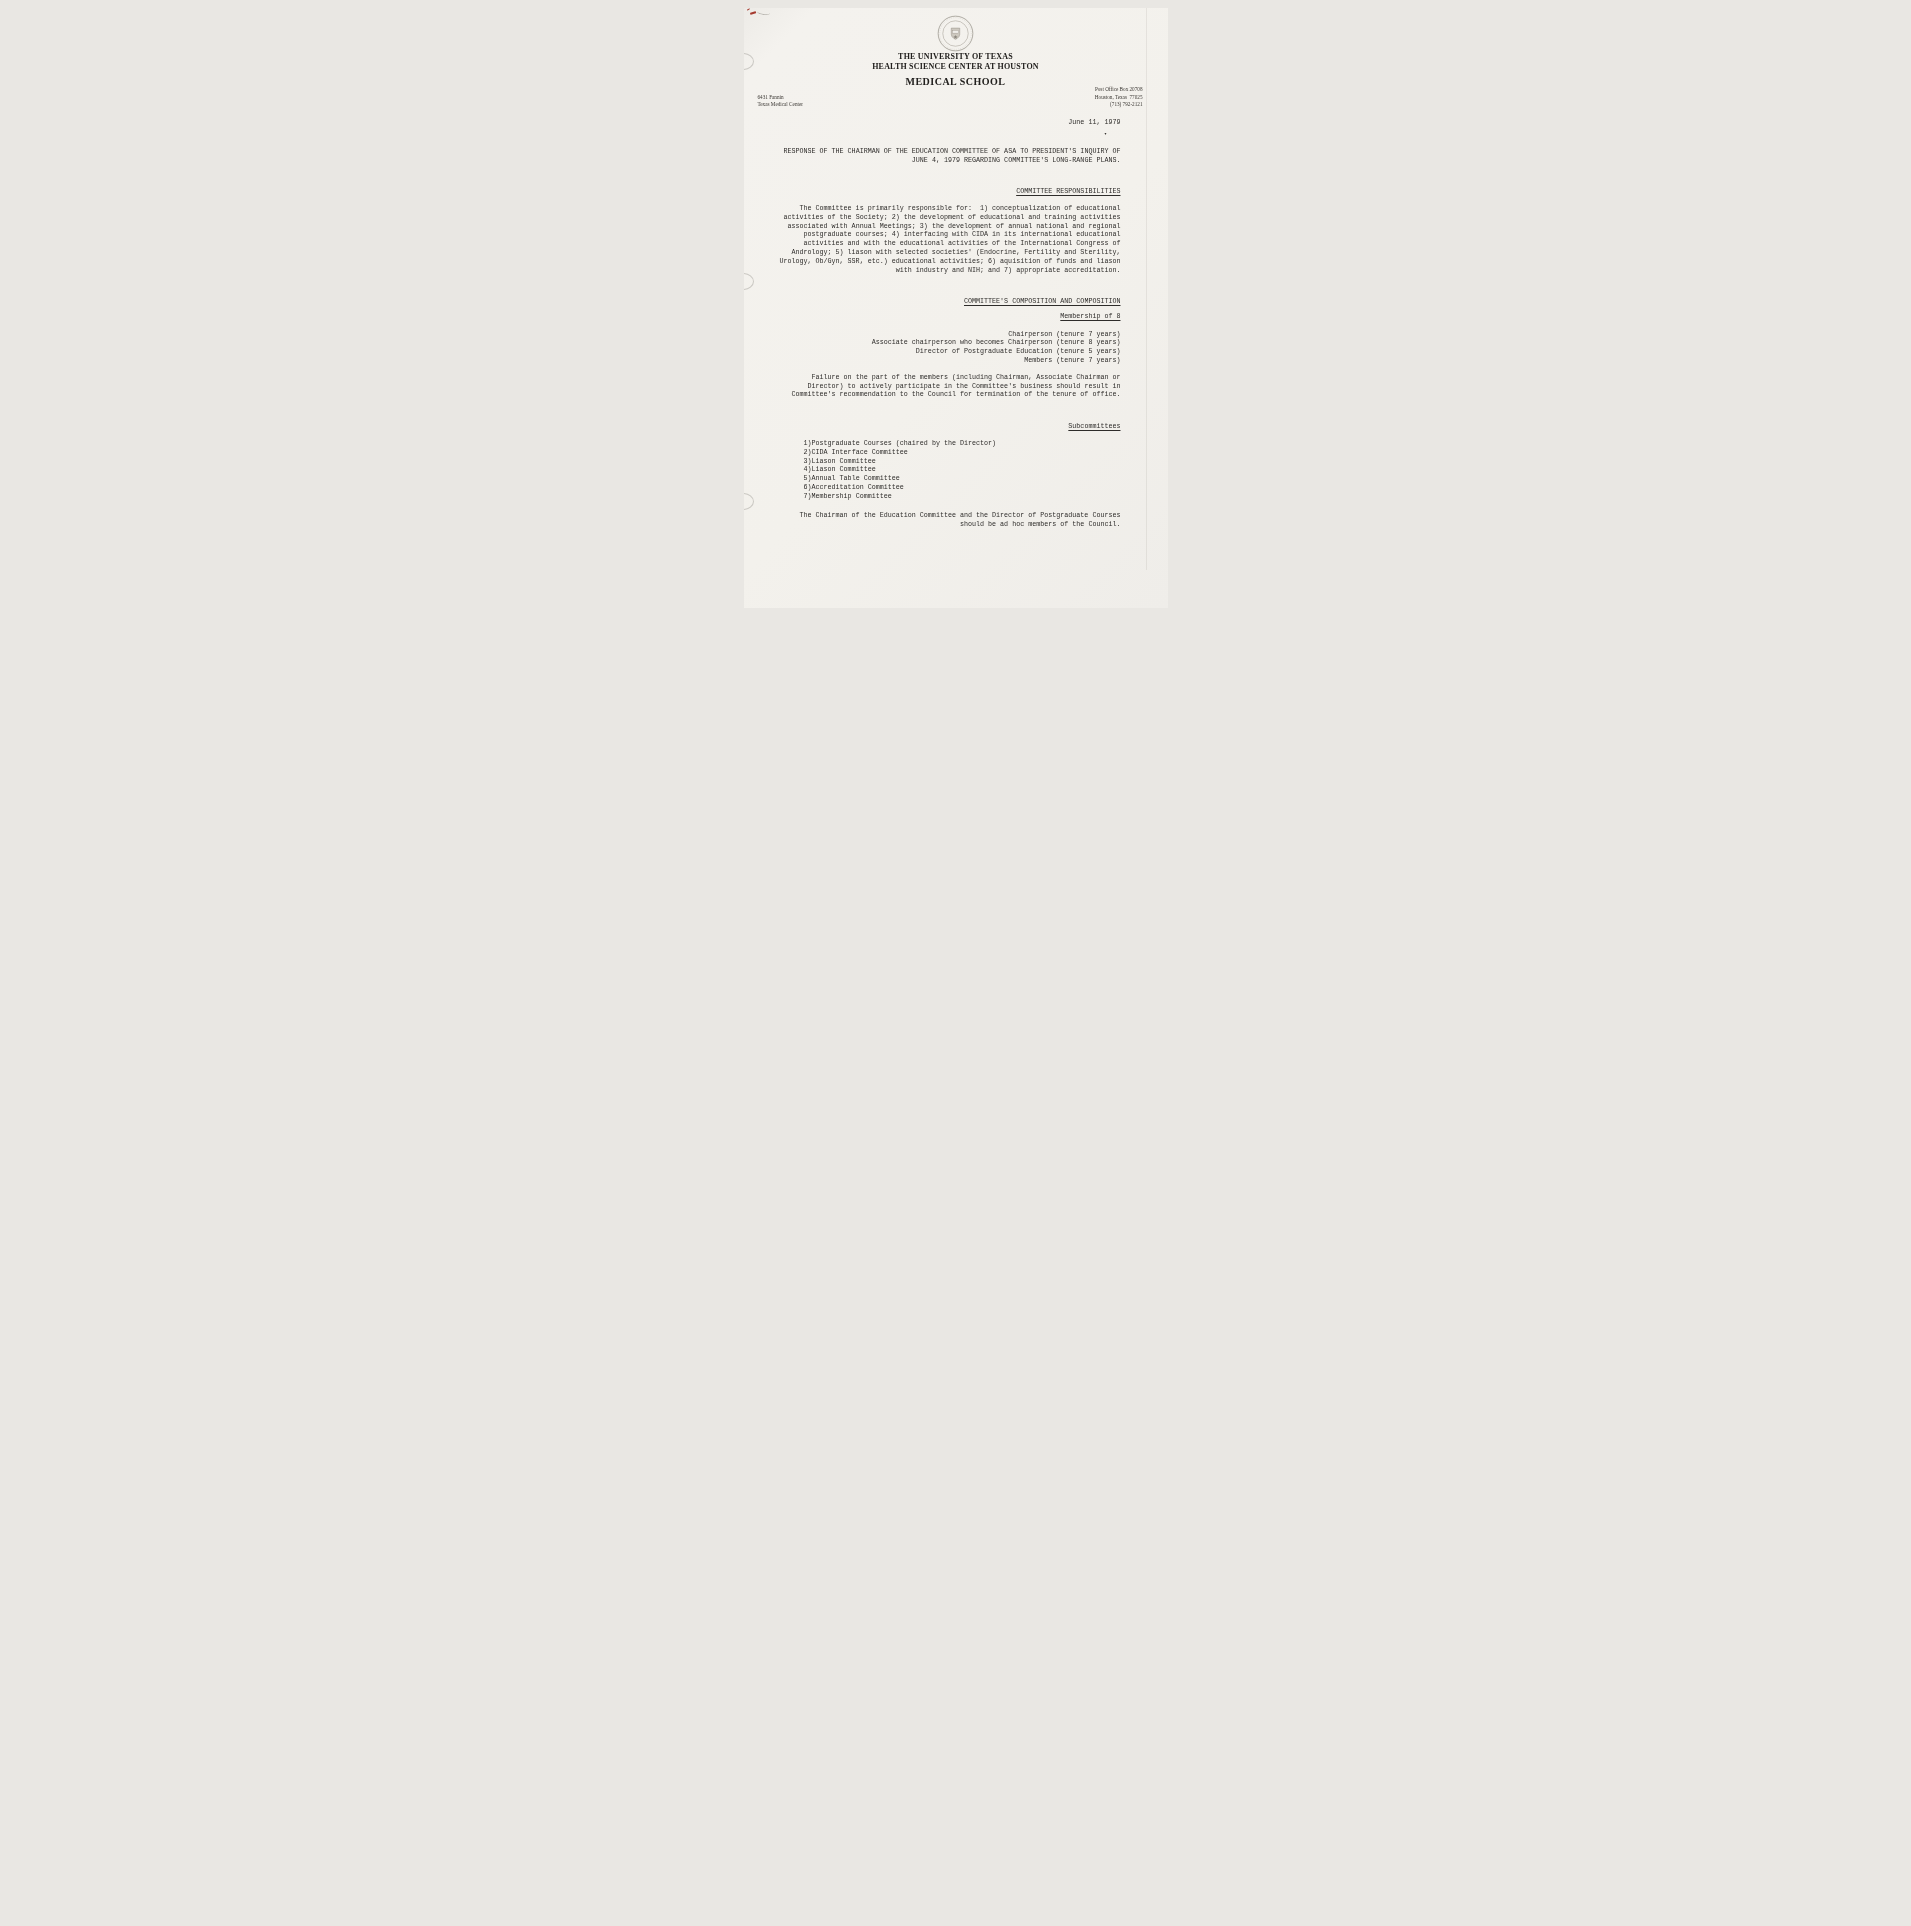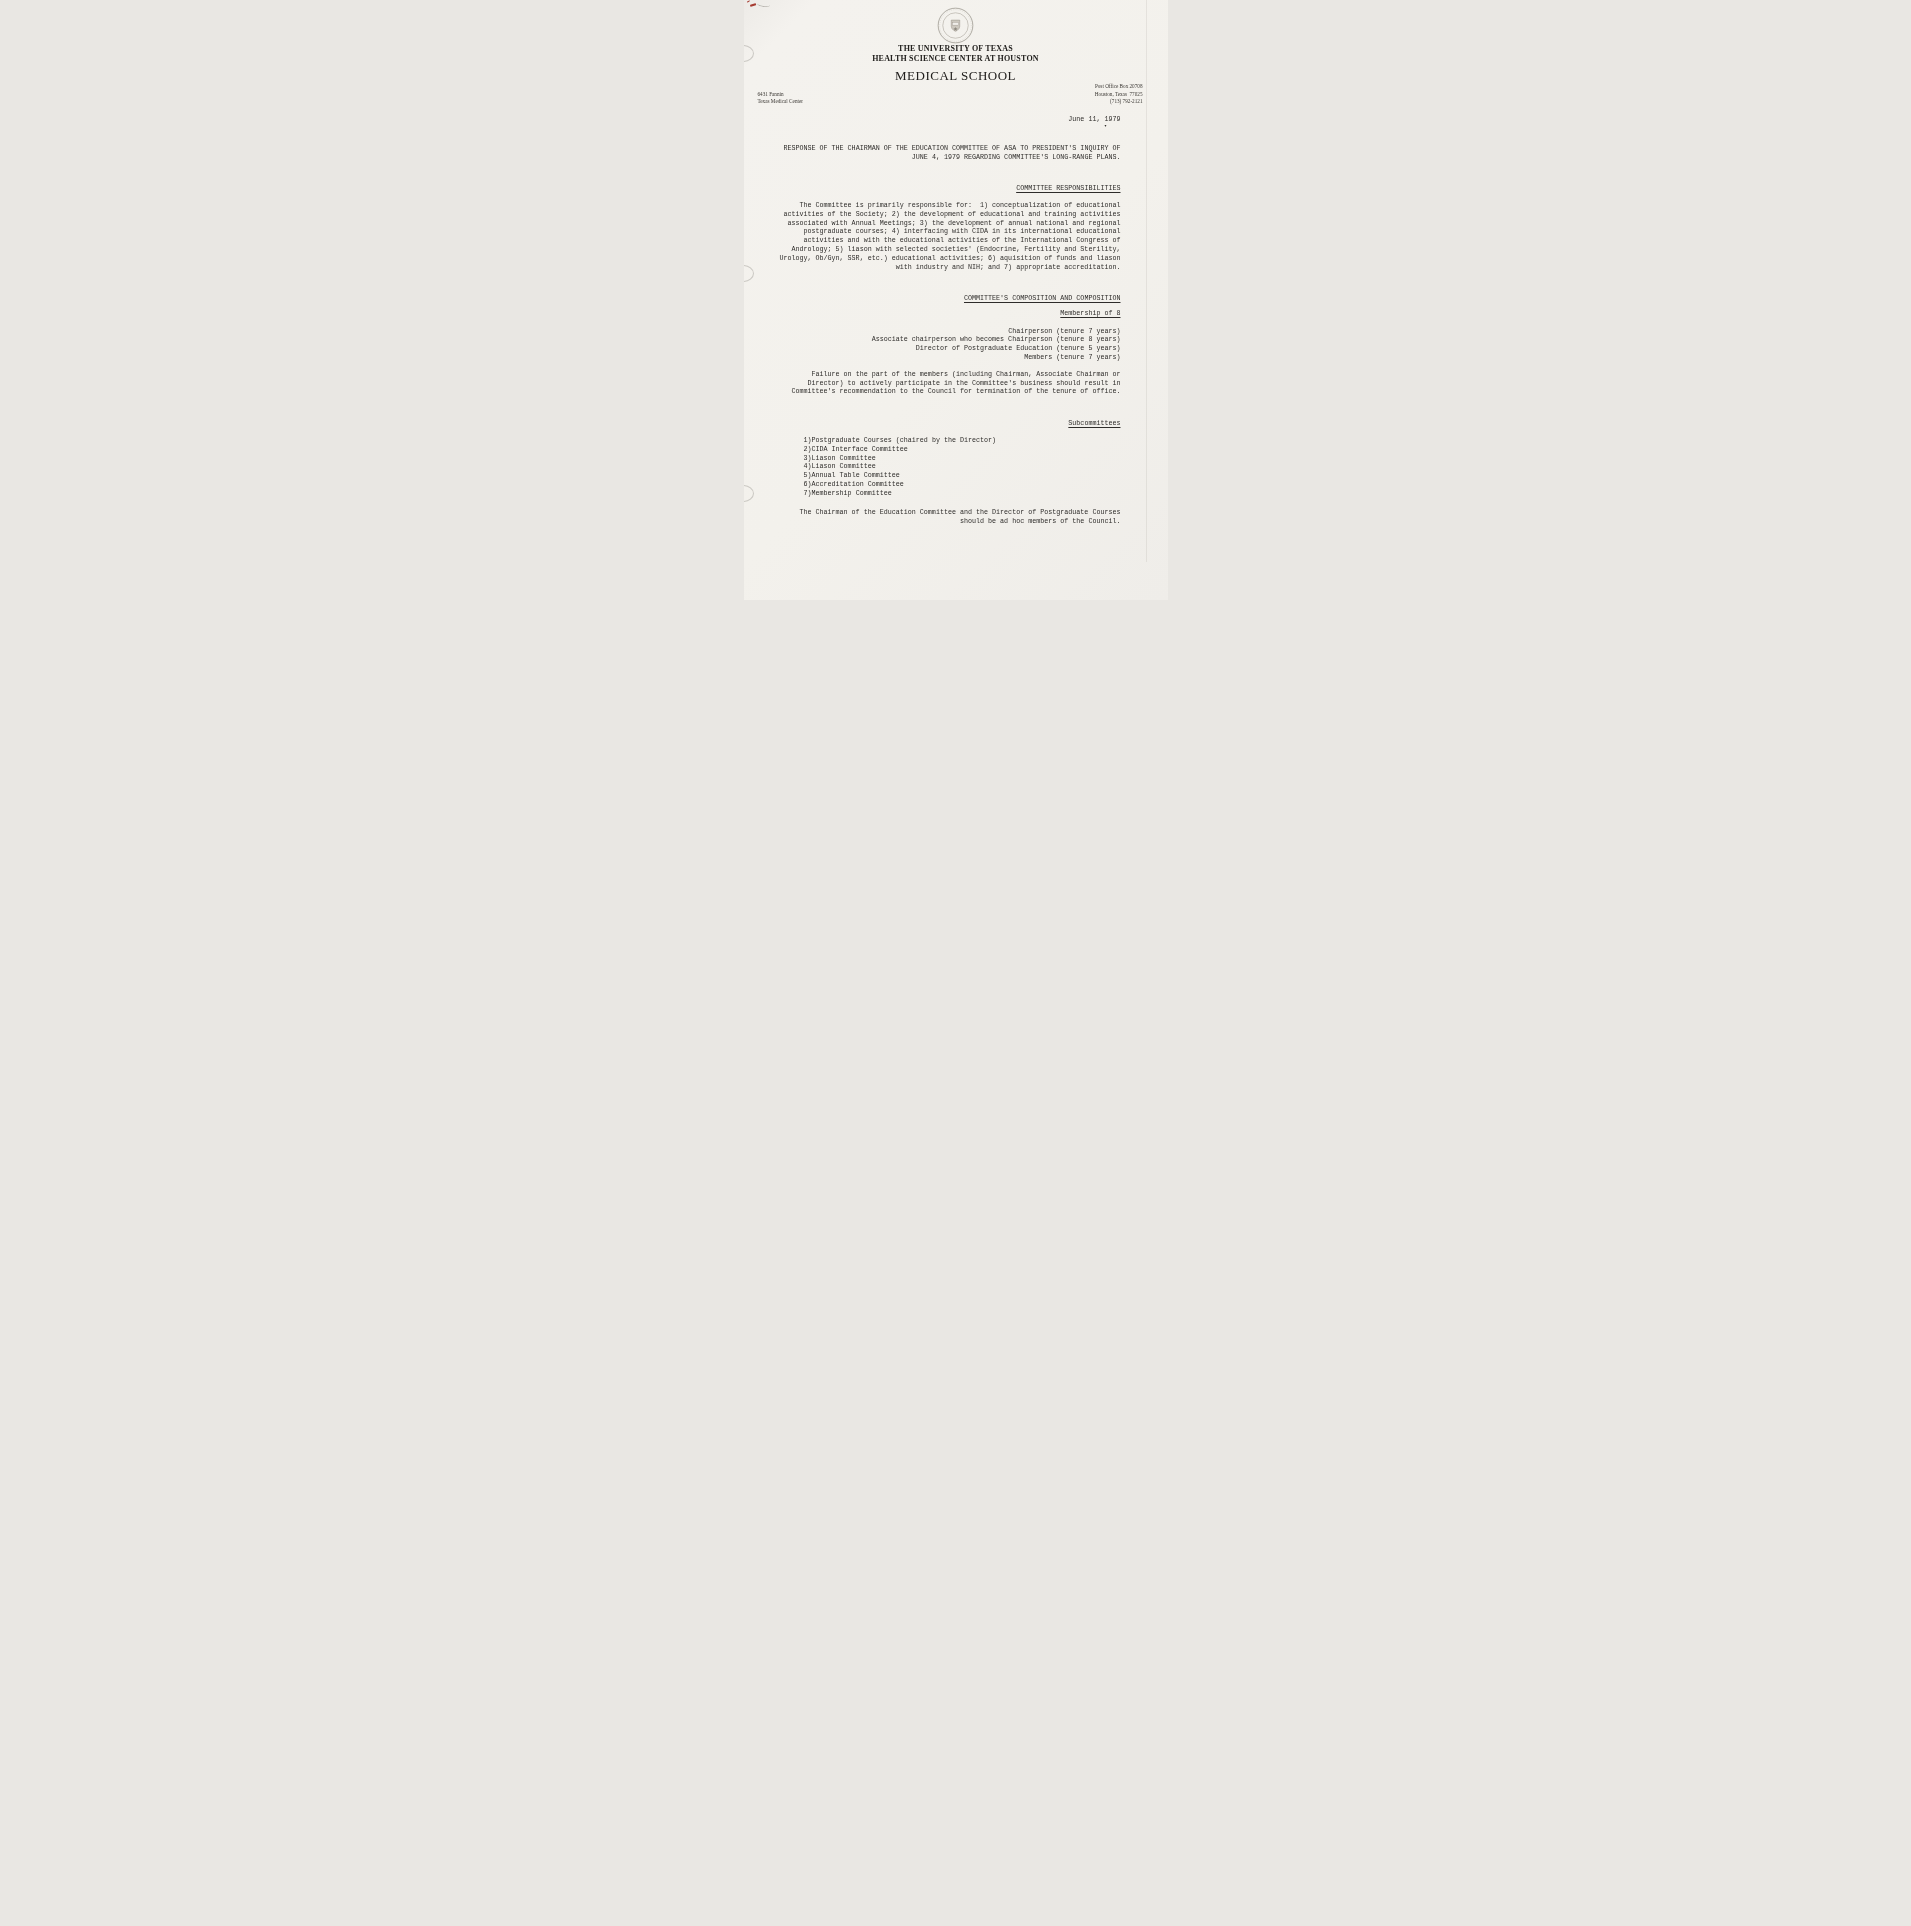--- a/index.html
+++ b/index.html
@@ -1,21 +1,21 @@
 <!DOCTYPE html>
 <html style="font-size:6.2px"><head>
 <meta charset="utf-8">
 <style>
   * { margin:0; padding:0; box-sizing:border-box; }
   html,body { background:#e9e7e3; }
   .page {
     position:relative;
     width:424px;
     min-height:600px;
-    margin:0 auto;
+    margin:8px auto;
     background:linear-gradient(135deg,#edebe7 0%, #f4f2ee 7%, #f3f1ec 55%, #efede9 100%);
     color:#2e2c2a;
     overflow:hidden;
   }
   
   .punch {
     position:absolute; left:-11.6px; width:22.3px; height:17px;
     border:0.8px solid rgba(110,105,98,0.30);
     border-radius:50%;
   }
@@ -43,21 +43,21 @@
     font-family:"DejaVu Sans", sans-serif;
   }
 
   
   .letterhead { padding-top:7px; text-align:center; font-family:"Liberation Serif", serif; }
   .seal-wrap { display:flex; justify-content:center; }
   .lh-line1, .lh-line2 {
     font-size:8px; font-weight:bold; letter-spacing:0.2px; color:#22201e; line-height:1.25;
   }
   .lh-line3 {
-    margin-top:3.5px; font-size:13px; font-weight:normal; letter-spacing:0.5px; color:#22201e;
+    margin-top:3.5px; font-size:10px; font-weight:bold; letter-spacing:0.5px; color:#22201e;
   }
   .address-row {
     display:flex; justify-content:space-between; align-items:flex-end;
     padding:0.8px 25px 0 14px;
     font-family:"Liberation Serif", serif;
     font-size:5.2px; color:#3a3733; line-height:1.35;
     margin-top:-2.3px;
   }
   .address-left { text-align:left; padding-top:8.5px; }
   .address-right { text-align:right; }

